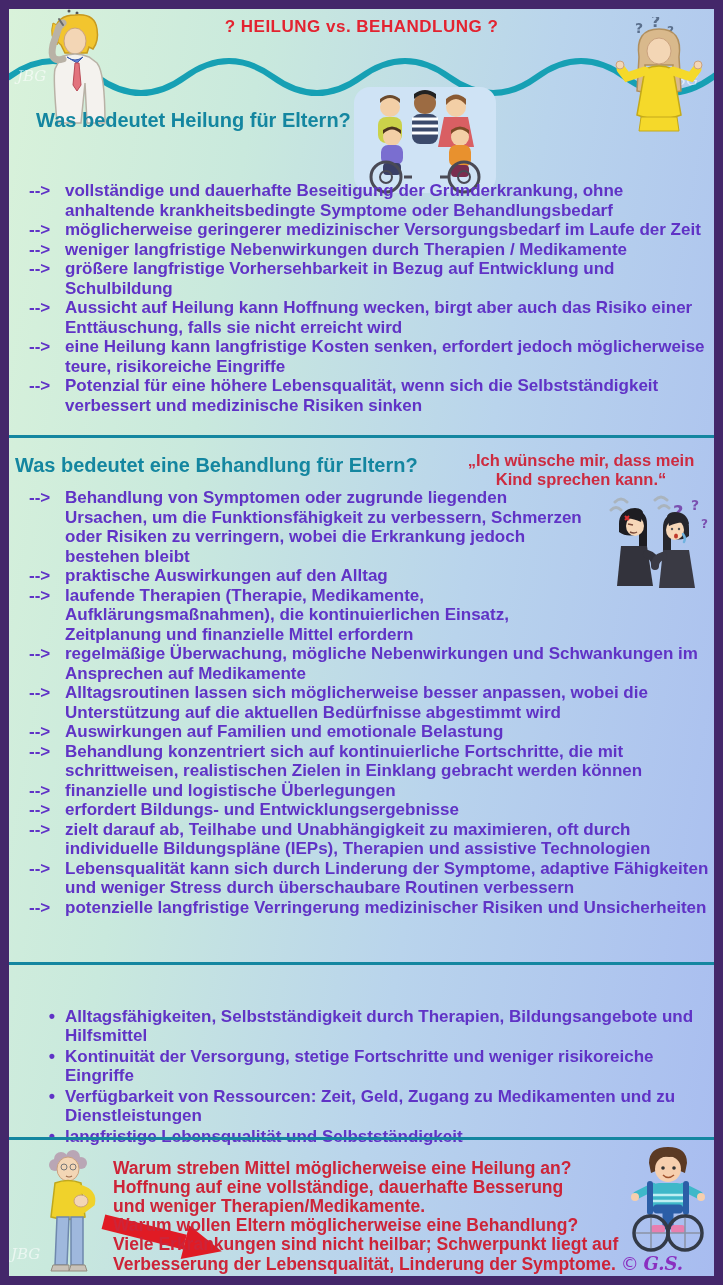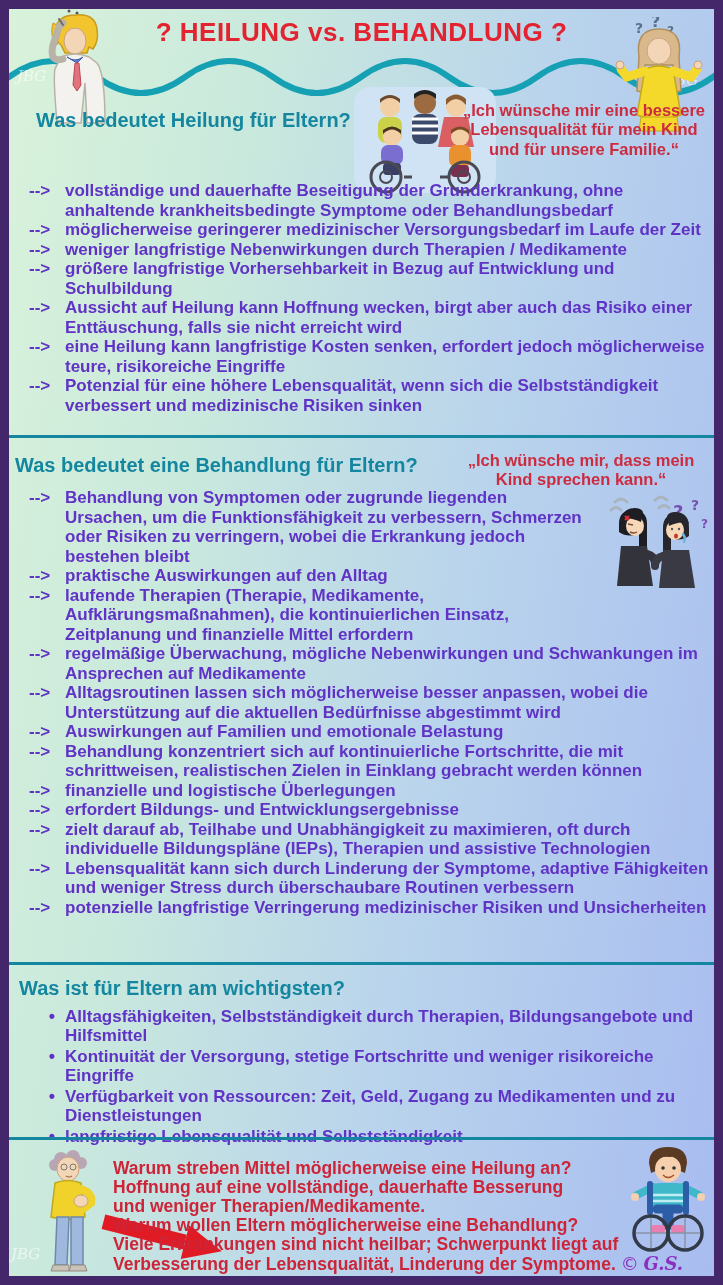--- a/index.html
+++ b/index.html
@@ -5,21 +5,21 @@
   html,body{margin:0;padding:0;}
   body{font-family:"Liberation Sans",sans-serif;}
   .poster{
     position:relative;width:723px;height:1285px;box-sizing:border-box;
     border:9px solid #44276a;overflow:hidden;
     background:linear-gradient(100deg,#d9f2da 0%,#c9e9dd 28%,#b9d4ec 60%,#a8bcf0 100%);
   }
   .abs{position:absolute;}
   .title{
     width:705px;text-align:center;top:8px;left:0;
-    color:#e32330;font-size:26px;font-weight:bold;letter-spacing:.5px;
+    color:#e32330;font-size:17px;font-weight:bold;letter-spacing:.5px;
   }
   .wm{font-family:"DejaVu Serif",serif;font-style:italic;color:rgba(255,255,255,.6);font-size:15px;}
   .heading{color:#1486a0;font-size:20px;font-weight:bold;}
   .quote{color:#cd2b40;font-size:16.5px;font-weight:bold;text-align:center;line-height:1.18;}
   .list{color:#6033c6;font-weight:bold;font-size:17px;line-height:19.5px;}
   .item{display:flex;}
   .item .arr{flex:0 0 36px;}
   .item .txt{flex:1;}
   .blist{color:#6033c6;font-weight:bold;font-size:17px;line-height:19px;}
   .bitem{display:flex;margin-bottom:2px;}
@@ -96,21 +96,20 @@
       <path d="M99,49 q9,-9 18,0 l0,-4 q-9,-7 -18,0 z" fill="#7a4a26"></path>
     <rect x="97" y="60" width="22" height="22" rx="7" fill="#e8912e"></rect>
     <rect x="99" y="80" width="18" height="12" rx="4" fill="#7a2d4e"></rect>
     <circle cx="34" cy="92" r="15" fill="none" stroke="#4a4a55" stroke-width="3"></circle>
     <circle cx="34" cy="92" r="6" fill="none" stroke="#4a4a55" stroke-width="2"></circle>
     <circle cx="112" cy="92" r="15" fill="none" stroke="#4a4a55" stroke-width="3"></circle>
     <circle cx="112" cy="92" r="6" fill="none" stroke="#4a4a55" stroke-width="2"></circle>
     <path d="M52,92 h8 M96,92 h-8" stroke="#4a4a55" stroke-width="3"></path>
   </svg>
 
-  <div class="abs quote" style="left:445px;top:92px;width:260px;">„Ich wünsche mir eine bessere Lebensqualität für mein Kind und für unsere Familie.“</div>
 
   <div class="abs list" style="left:20px;top:172px;width:678px;">
     <div class="item">
         <span class="arr">--&gt;</span>
         <span class="txt">vollständige und dauerhafte Beseitigung der Grunderkrankung, ohne anhaltende krankheitsbedingte Symptome oder Behandlungsbedarf</span>
       </div>
     <div class="item">
         <span class="arr">--&gt;</span>
         <span class="txt">möglicherweise geringerer medizinischer Versorgungsbedarf im Laufe der Zeit</span>
       </div>
@@ -212,21 +211,20 @@
         <span class="txt">Lebensqualität kann sich durch Linderung der Symptome, adaptive Fähigkeiten und weniger Stress durch überschaubare Routinen verbessern</span>
       </div>
     <div class="item">
         <span class="arr">--&gt;</span>
         <span class="txt">potenzielle langfristige Verringerung medizinischer Risiken und Unsicherheiten</span>
       </div>
   </div>
 
   <div class="abs divider" style="top:953px;"></div>
 
-  <div class="abs heading" style="left:10px;top:968px;width:430px;">Was ist für Eltern am wichtigsten?</div>
 
   <div class="abs blist" style="left:30px;top:998px;width:668px;">
     <div class="bitem">
         <span class="dot">•</span>
         <span class="txt">Alltagsfähigkeiten, Selbstständigkeit durch Therapien, Bildungsangebote und Hilfsmittel</span>
       </div>
     <div class="bitem">
         <span class="dot">•</span>
         <span class="txt">Kontinuität der Versorgung, stetige Fortschritte und weniger risikoreiche Eingriffe</span>
       </div>

